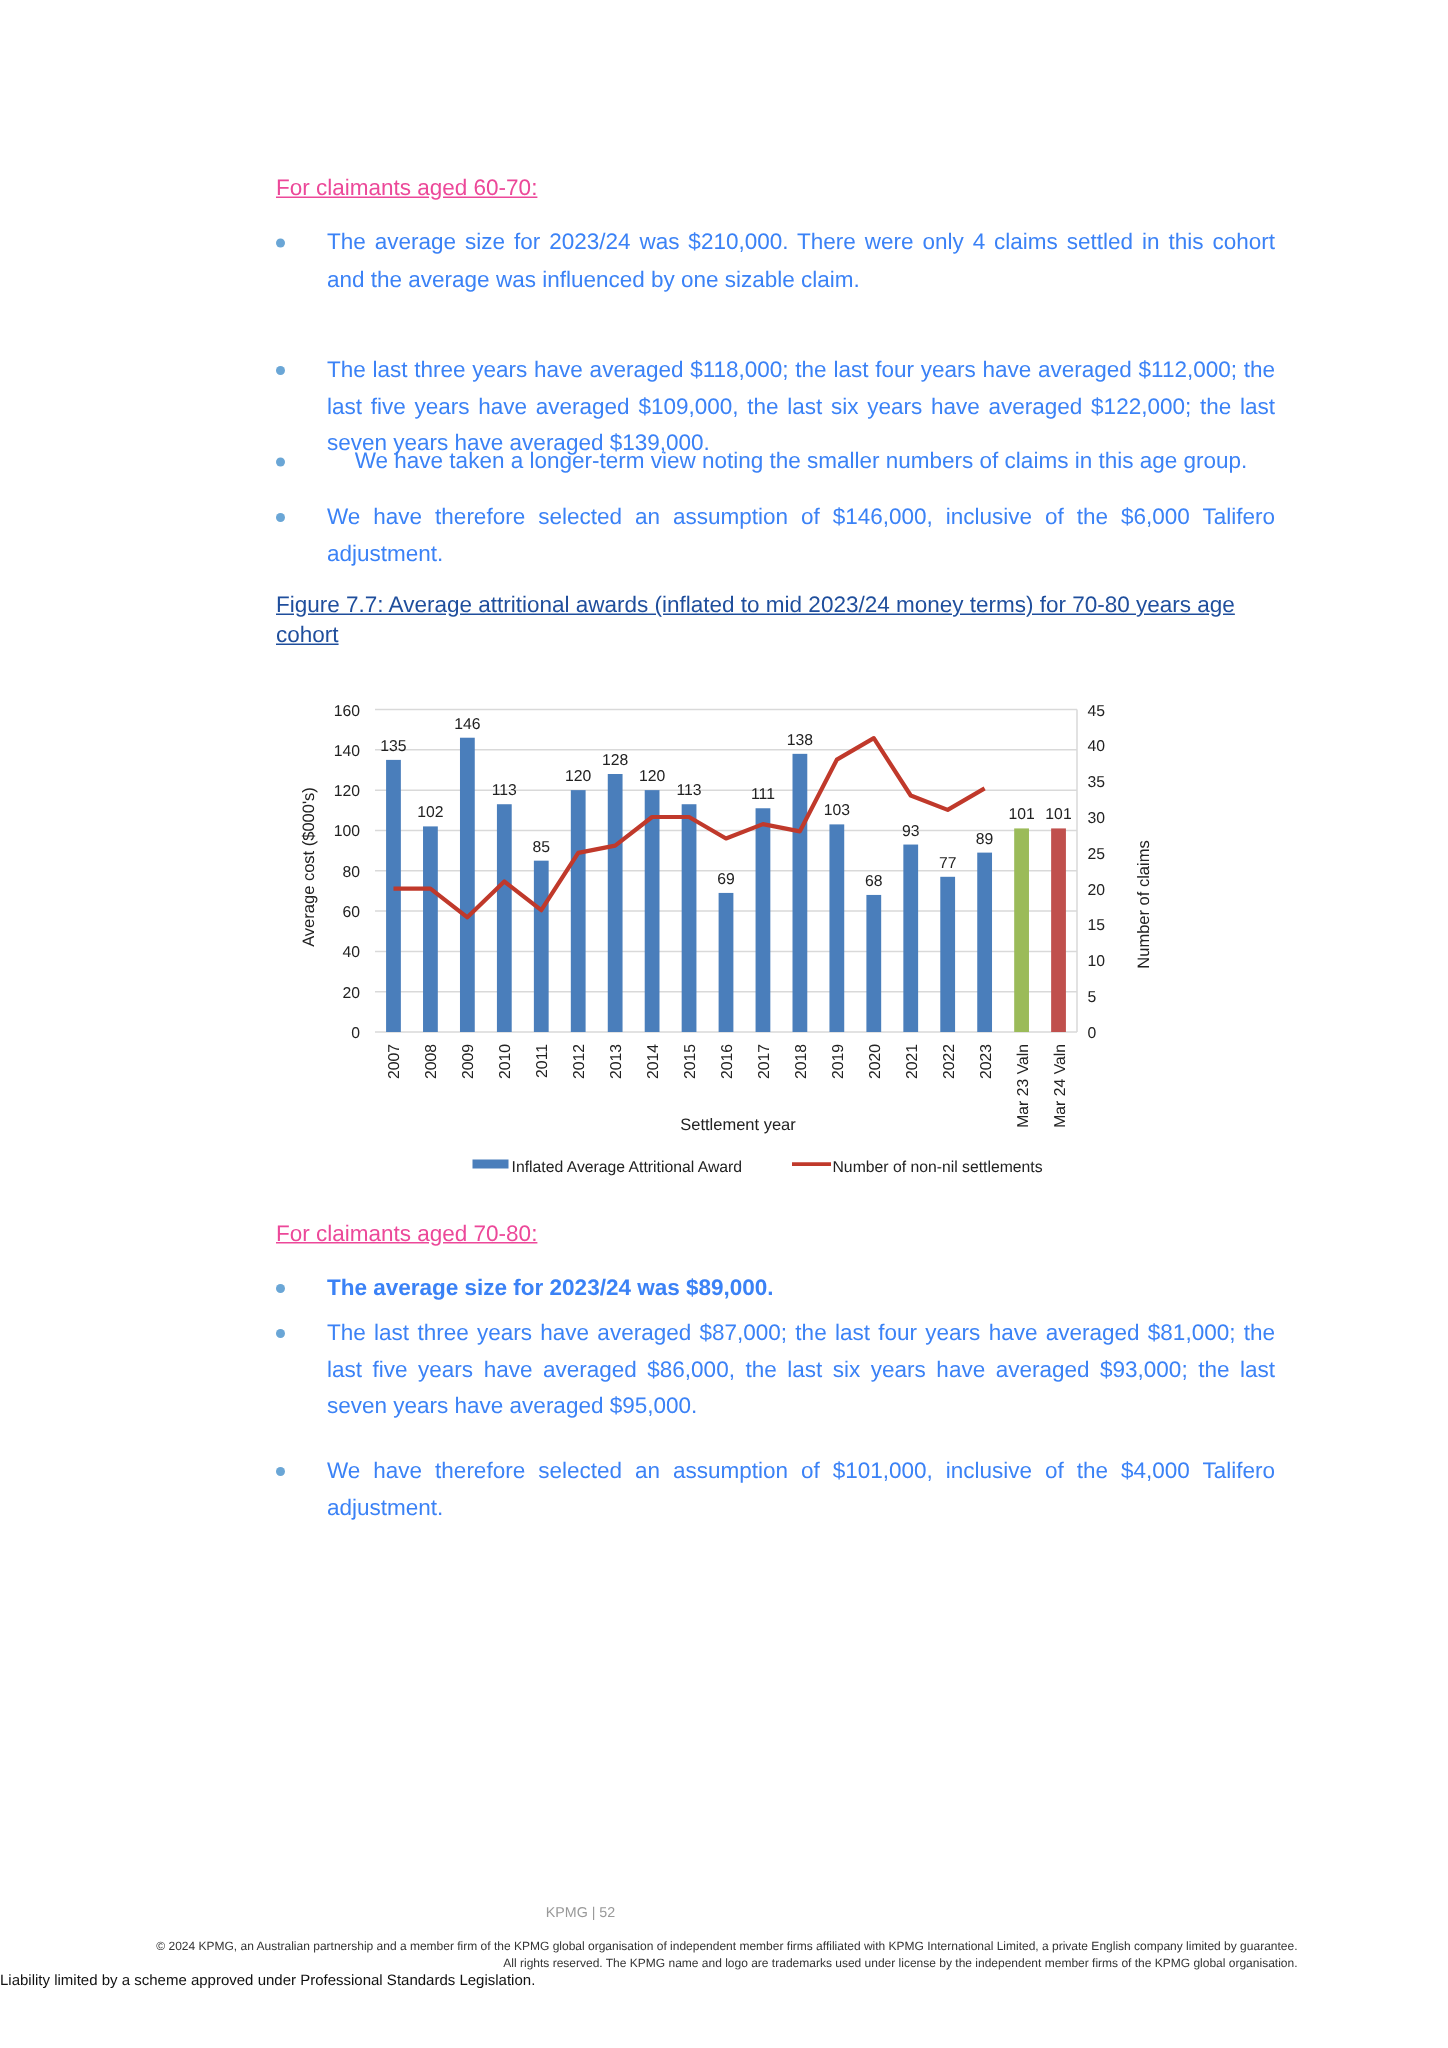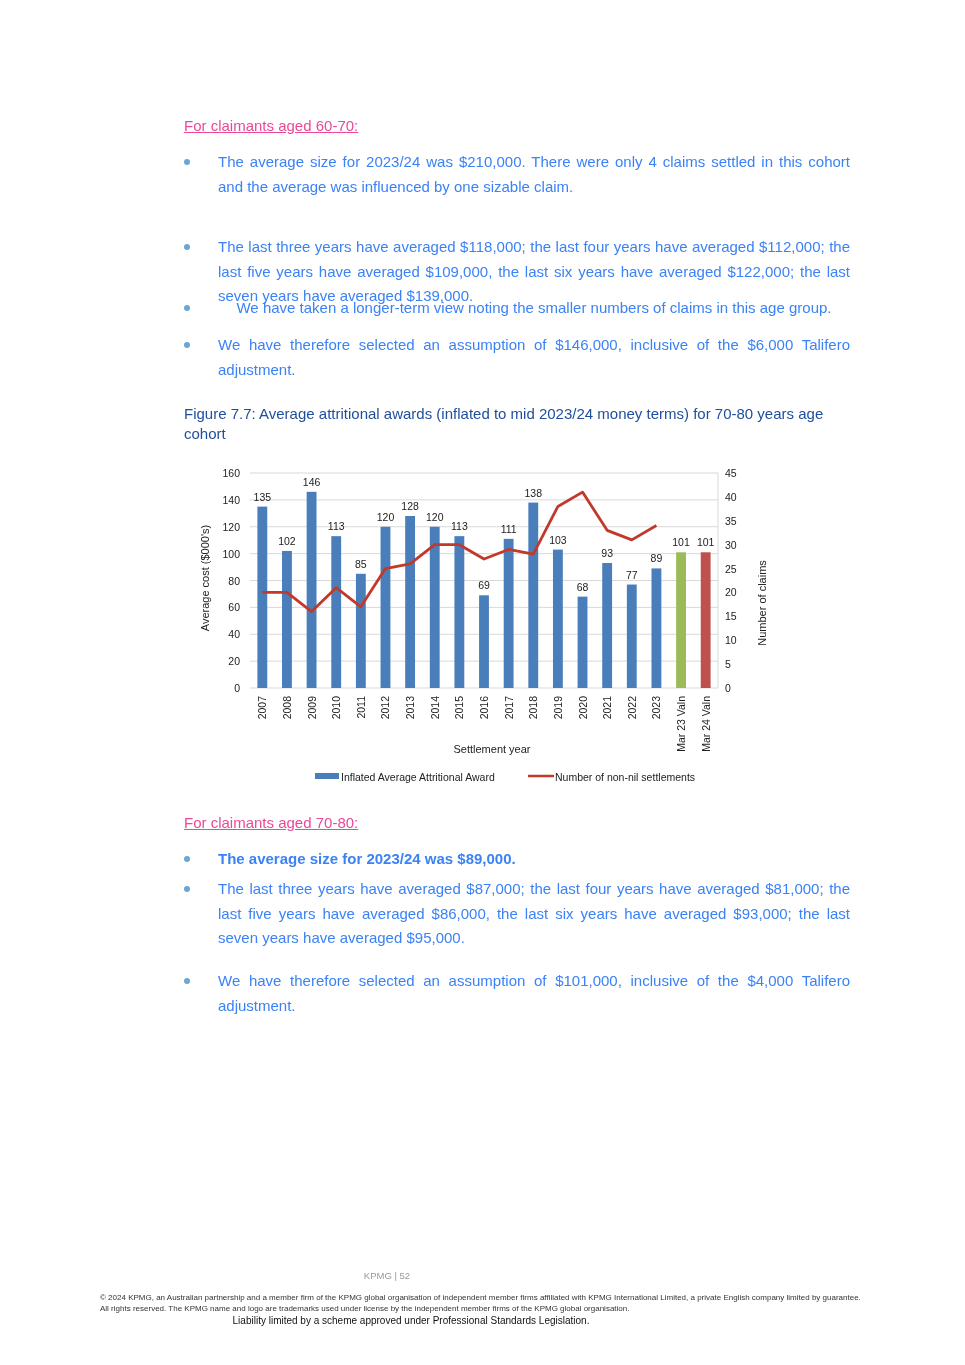--- a/index.html
+++ b/index.html
@@ -5,22 +5,22 @@
   html, body { margin: 0; padding: 0; background: #ffffff; }
   body { width: 965px; height: 1365px; position: relative; font-family: "Liberation Sans", sans-serif; color: #222; }
   .page { position: absolute; left: 0; top: 0; width: 965px; height: 1365px; }
   .para { position: absolute; left: 184px; width: 666px; font-size: 15px; line-height: 24.5px; color: #ec4899; text-decoration: underline; }
   .bullet { position: absolute; left: 184px; width: 666px; font-size: 15px; line-height: 24.5px; color: #3b82f6; }
   .bullet .dot { position: absolute; left: 0; top: 9px; width: 6px; height: 6px; border-radius: 50%; background: #6aa6d6; }
   .bullet .txt { margin-left: 34px; text-align: justify; display: block; }
   .caption { position: absolute; left: 184px; width: 670px; font-size: 15px; line-height: 20px; color: #1f4e9c; }
   #chart { position: absolute; left: 190px; top: 458px; }
   .footer-page { position: absolute; left: 0; width: 774px; top: 1270px; text-align: center; font-size: 9.5px; color: #999; }
-  .footer-copy { position: absolute; left: 100px; width: 765px; top: 1293px; text-align: left; font-size: 8px; line-height: 10.5px; color: #333; }
-  .footer-liab { position: absolute; left: 0; width: 822px; top: 1315px; text-align: center; font-size: 10px; color: #111; }
+  .footer-copy { position: absolute; left: 100px; width: 765px; top: 1293px; text-align: right; font-size: 8px; line-height: 10.5px; color: #333; }
+  .footer-liab { position: absolute; left: 0; width: 822px; top: 1315px; font-size: 10px; color: #111; }
 </style>
 </head>
 <body>
 
 <div class="page">
 
   <div class="para" style="top:114px;">For claimants aged 60-70:</div>
 
   <div class="bullet" style="top:150px;">
     <span class="dot"></span>
@@ -32,21 +32,21 @@
   </div>
   <div class="bullet" style="top:296px;">
     <span class="dot"></span>
     <span class="txt" style="text-align:center;">We have taken a longer-term view noting the smaller numbers of claims in this age group.</span>
   </div>
   <div class="bullet" style="top:333px;">
     <span class="dot"></span>
     <span class="txt">We have therefore selected an assumption of $146,000, inclusive of the $6,000 Talifero adjustment.</span>
   </div>
 
-  <div class="caption" style="top:404px;">Figure 7.7: Average attritional awards (inflated to mid 2023/24 money terms) for 70-80 years age cohort</div>
+  <div class="caption" style="top:394px;text-decoration:underline;">Figure 7.7: Average attritional awards (inflated to mid 2023/24 money terms) for 70-80 years age cohort</div>
 
   <svg id="chart" width="600" height="335">
     <g id="grid">
         <line x1="60" x2="528" y1="230" y2="230" stroke="#d9d9d9" stroke-width="1"></line>
         <line x1="60" x2="528" y1="203.125" y2="203.125" stroke="#d9d9d9" stroke-width="1"></line>
         <line x1="60" x2="528" y1="176.25" y2="176.25" stroke="#d9d9d9" stroke-width="1"></line>
         <line x1="60" x2="528" y1="149.375" y2="149.375" stroke="#d9d9d9" stroke-width="1"></line>
         <line x1="60" x2="528" y1="122.5" y2="122.5" stroke="#d9d9d9" stroke-width="1"></line>
         <line x1="60" x2="528" y1="95.625" y2="95.625" stroke="#d9d9d9" stroke-width="1"></line>
         <line x1="60" x2="528" y1="68.75" y2="68.75" stroke="#d9d9d9" stroke-width="1"></line>

